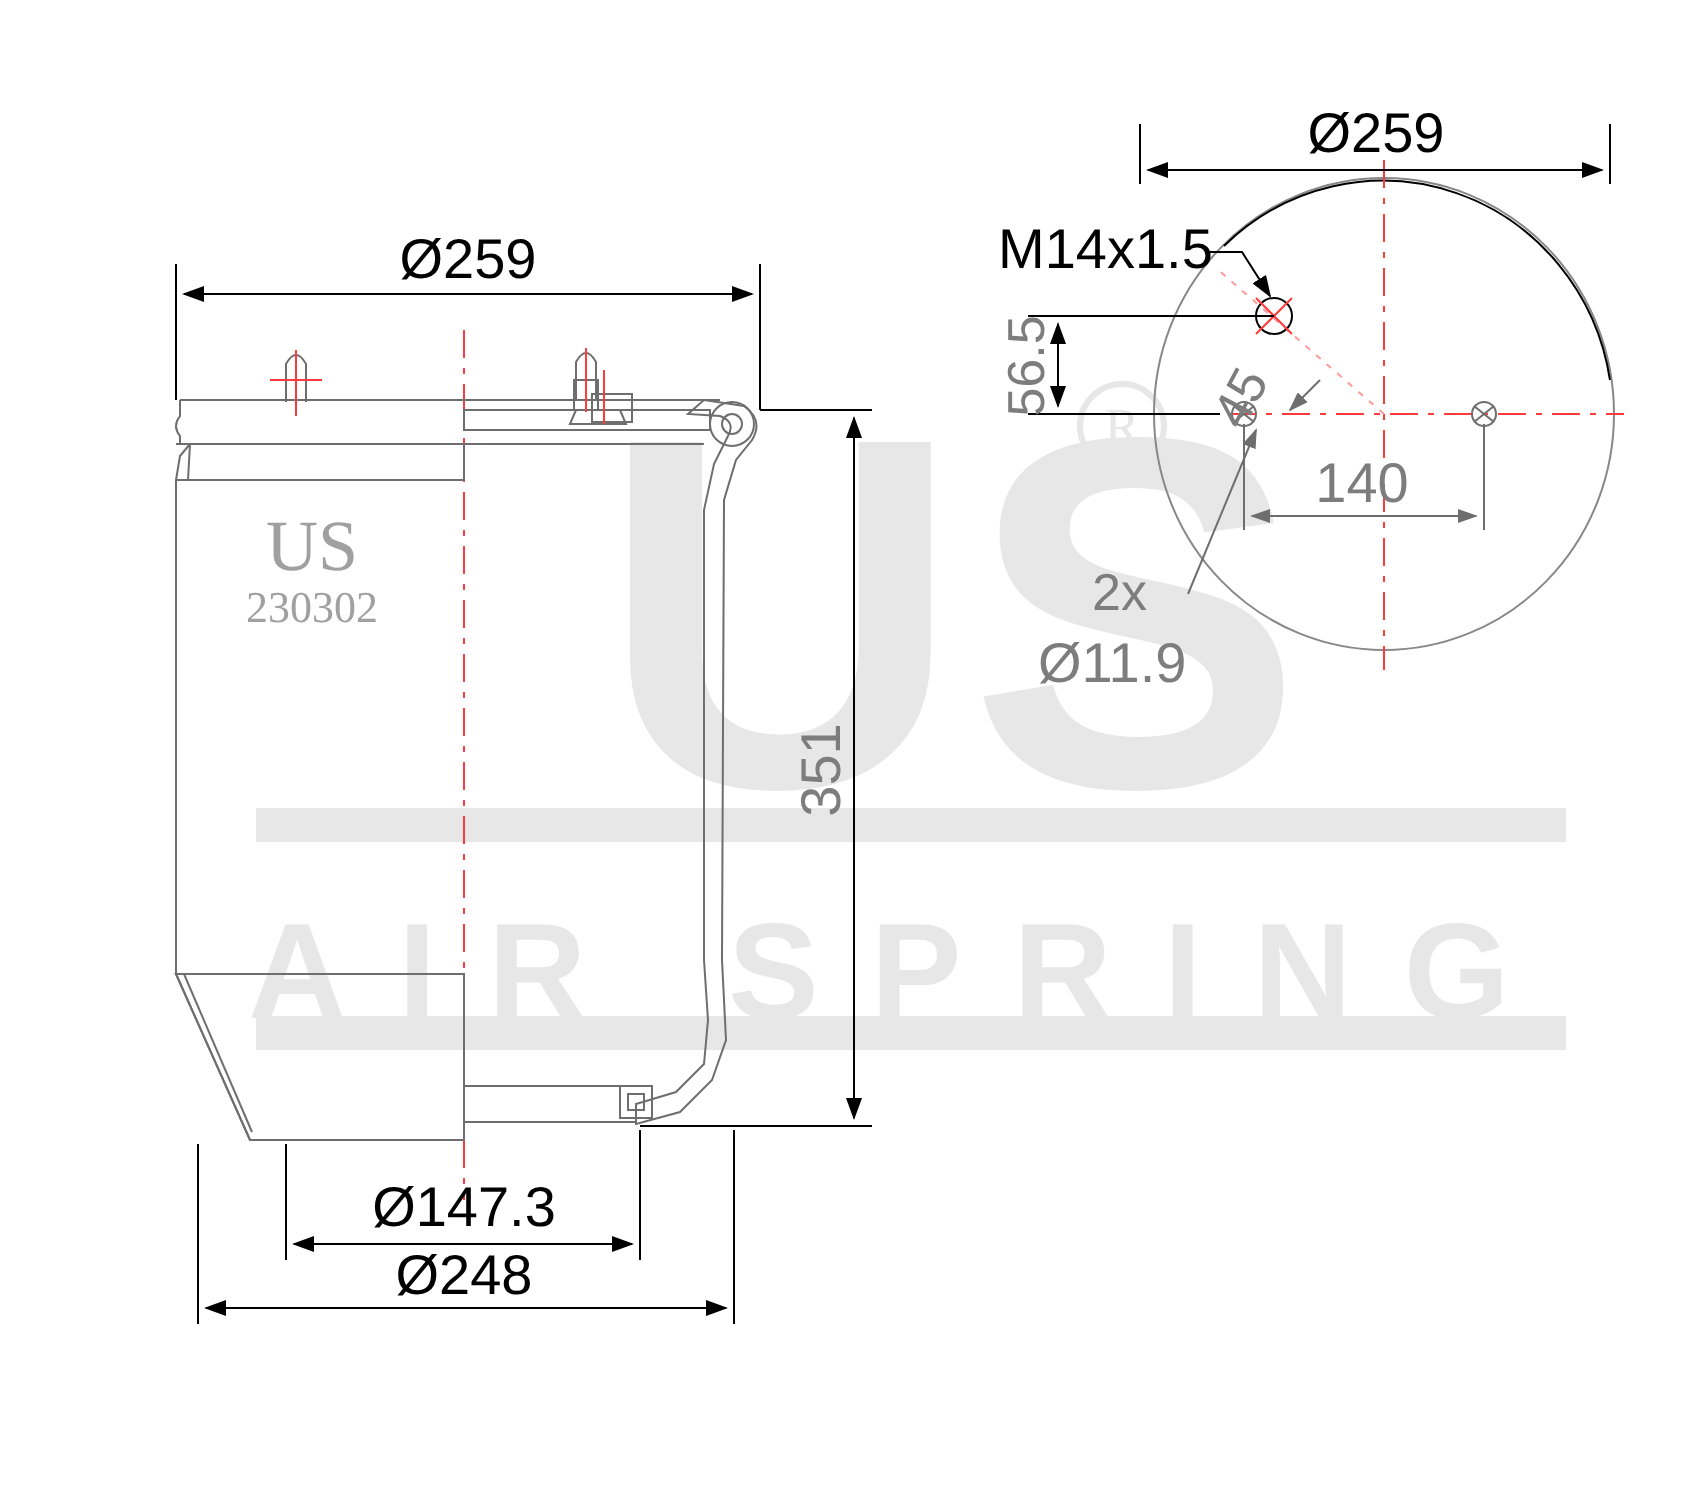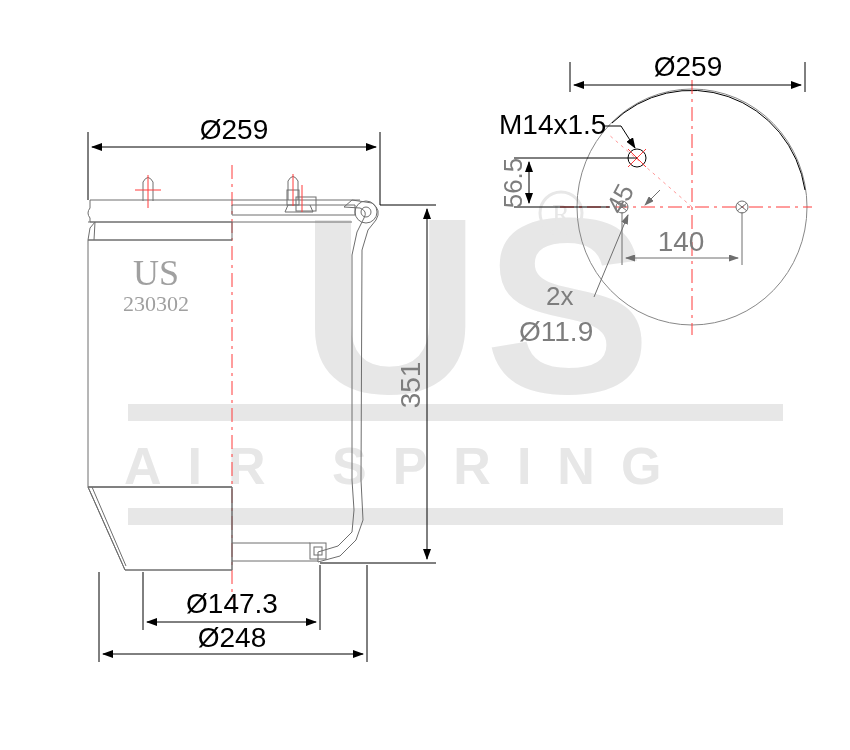--- a/index.html
+++ b/index.html
@@ -67,21 +67,21 @@
     <span>US</span>
   </div>
   <div class="wm" style="left:538px; top:190px; width:46px; height:46px;">
     <svg width="46" height="46" viewBox="0 0 46 46">
       <circle cx="23" cy="23" r="21" fill="none" stroke="#e7e7e7" stroke-width="3"></circle>
       <text x="23" y="32" text-anchor="middle" font-family="Liberation Serif, serif" font-size="26" fill="#e7e7e7">R</text>
     </svg>
   </div>
   <div class="wm wm-bar" style="left:128px; top:404px; width:655px; height:17px;"></div>
   <div class="wm wm-bar" style="left:128px; top:508px; width:655px; height:17px;"></div>
-  <div class="wm wm-text" style="left:124px; top:440px; font-size:52px; letter-spacing:26px;">
+  <div class="wm wm-text" style="left:124px; top:452px; font-size:68px; letter-spacing:26px;">
     <span>AIR SPRING</span>
   </div>
 
   <svg class="layer" viewBox="0 0 850 750">
     <defs>
 
       <pattern id="pDiag" width="5" height="5" patternUnits="userSpaceOnUse" patternTransform="rotate(45)">
         <line x1="0" y1="0" x2="0" y2="5" stroke="#6e6e6e" stroke-width="0.8"></line>
       </pattern>
 

